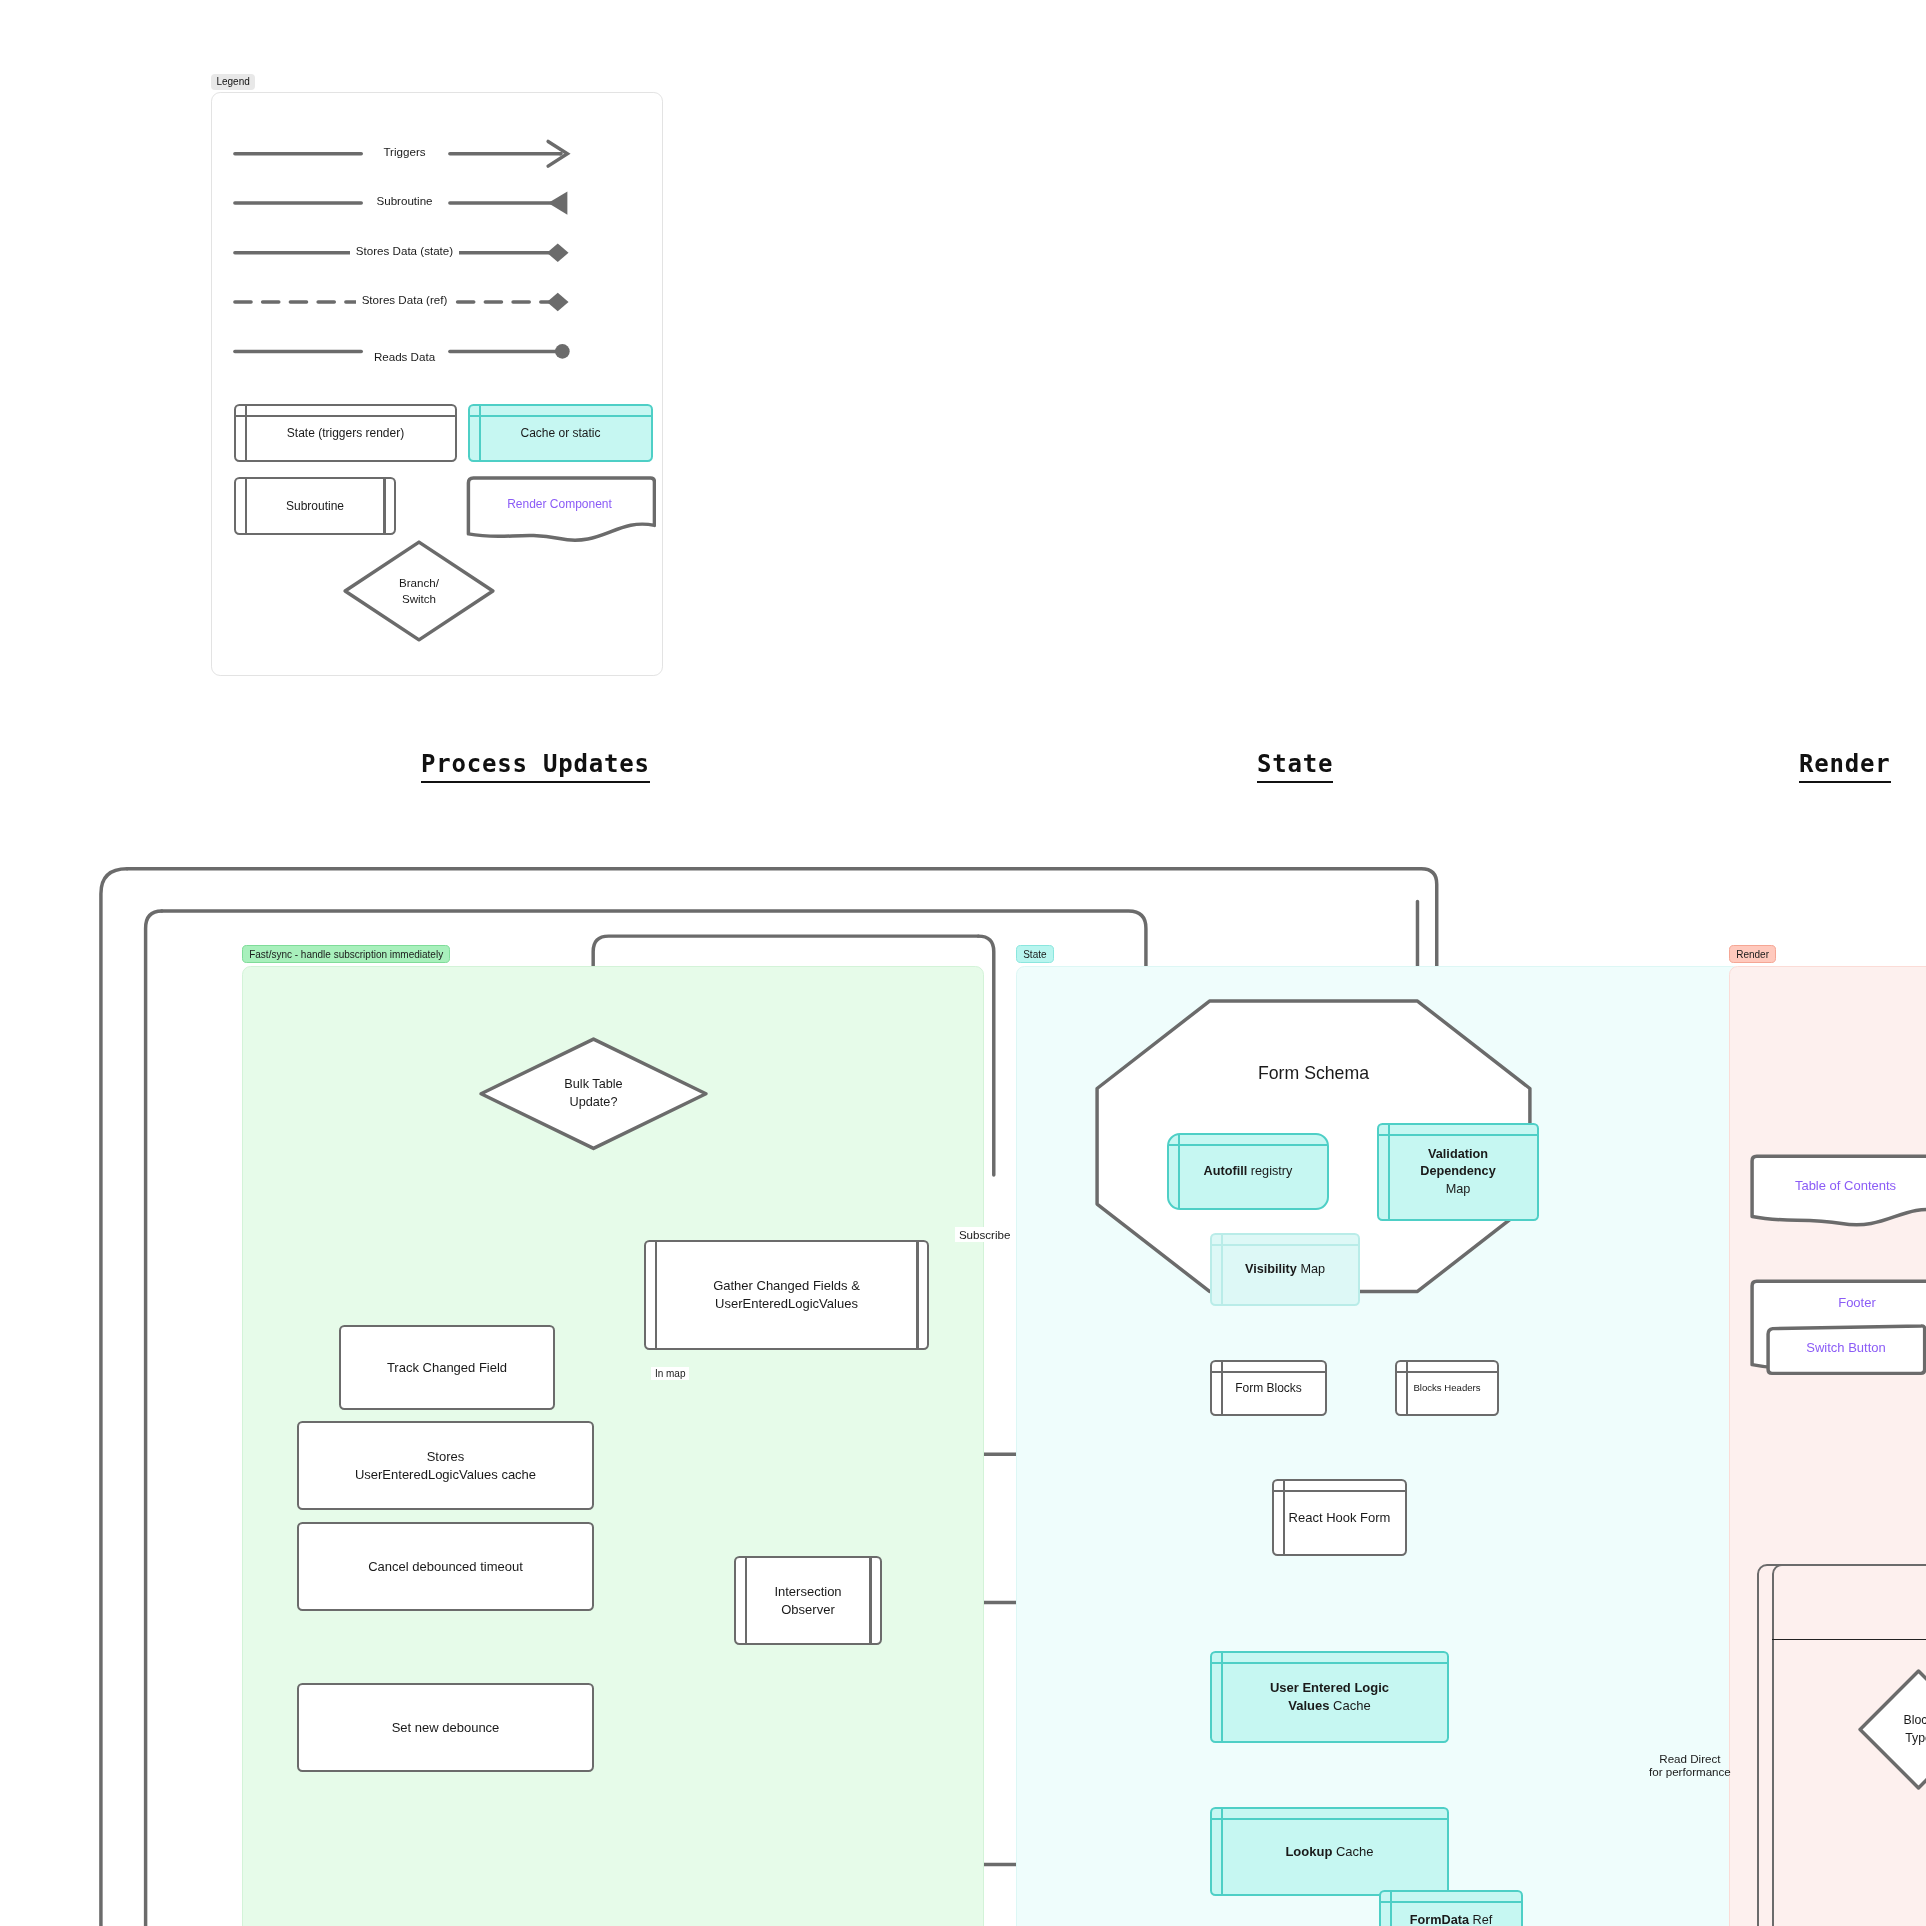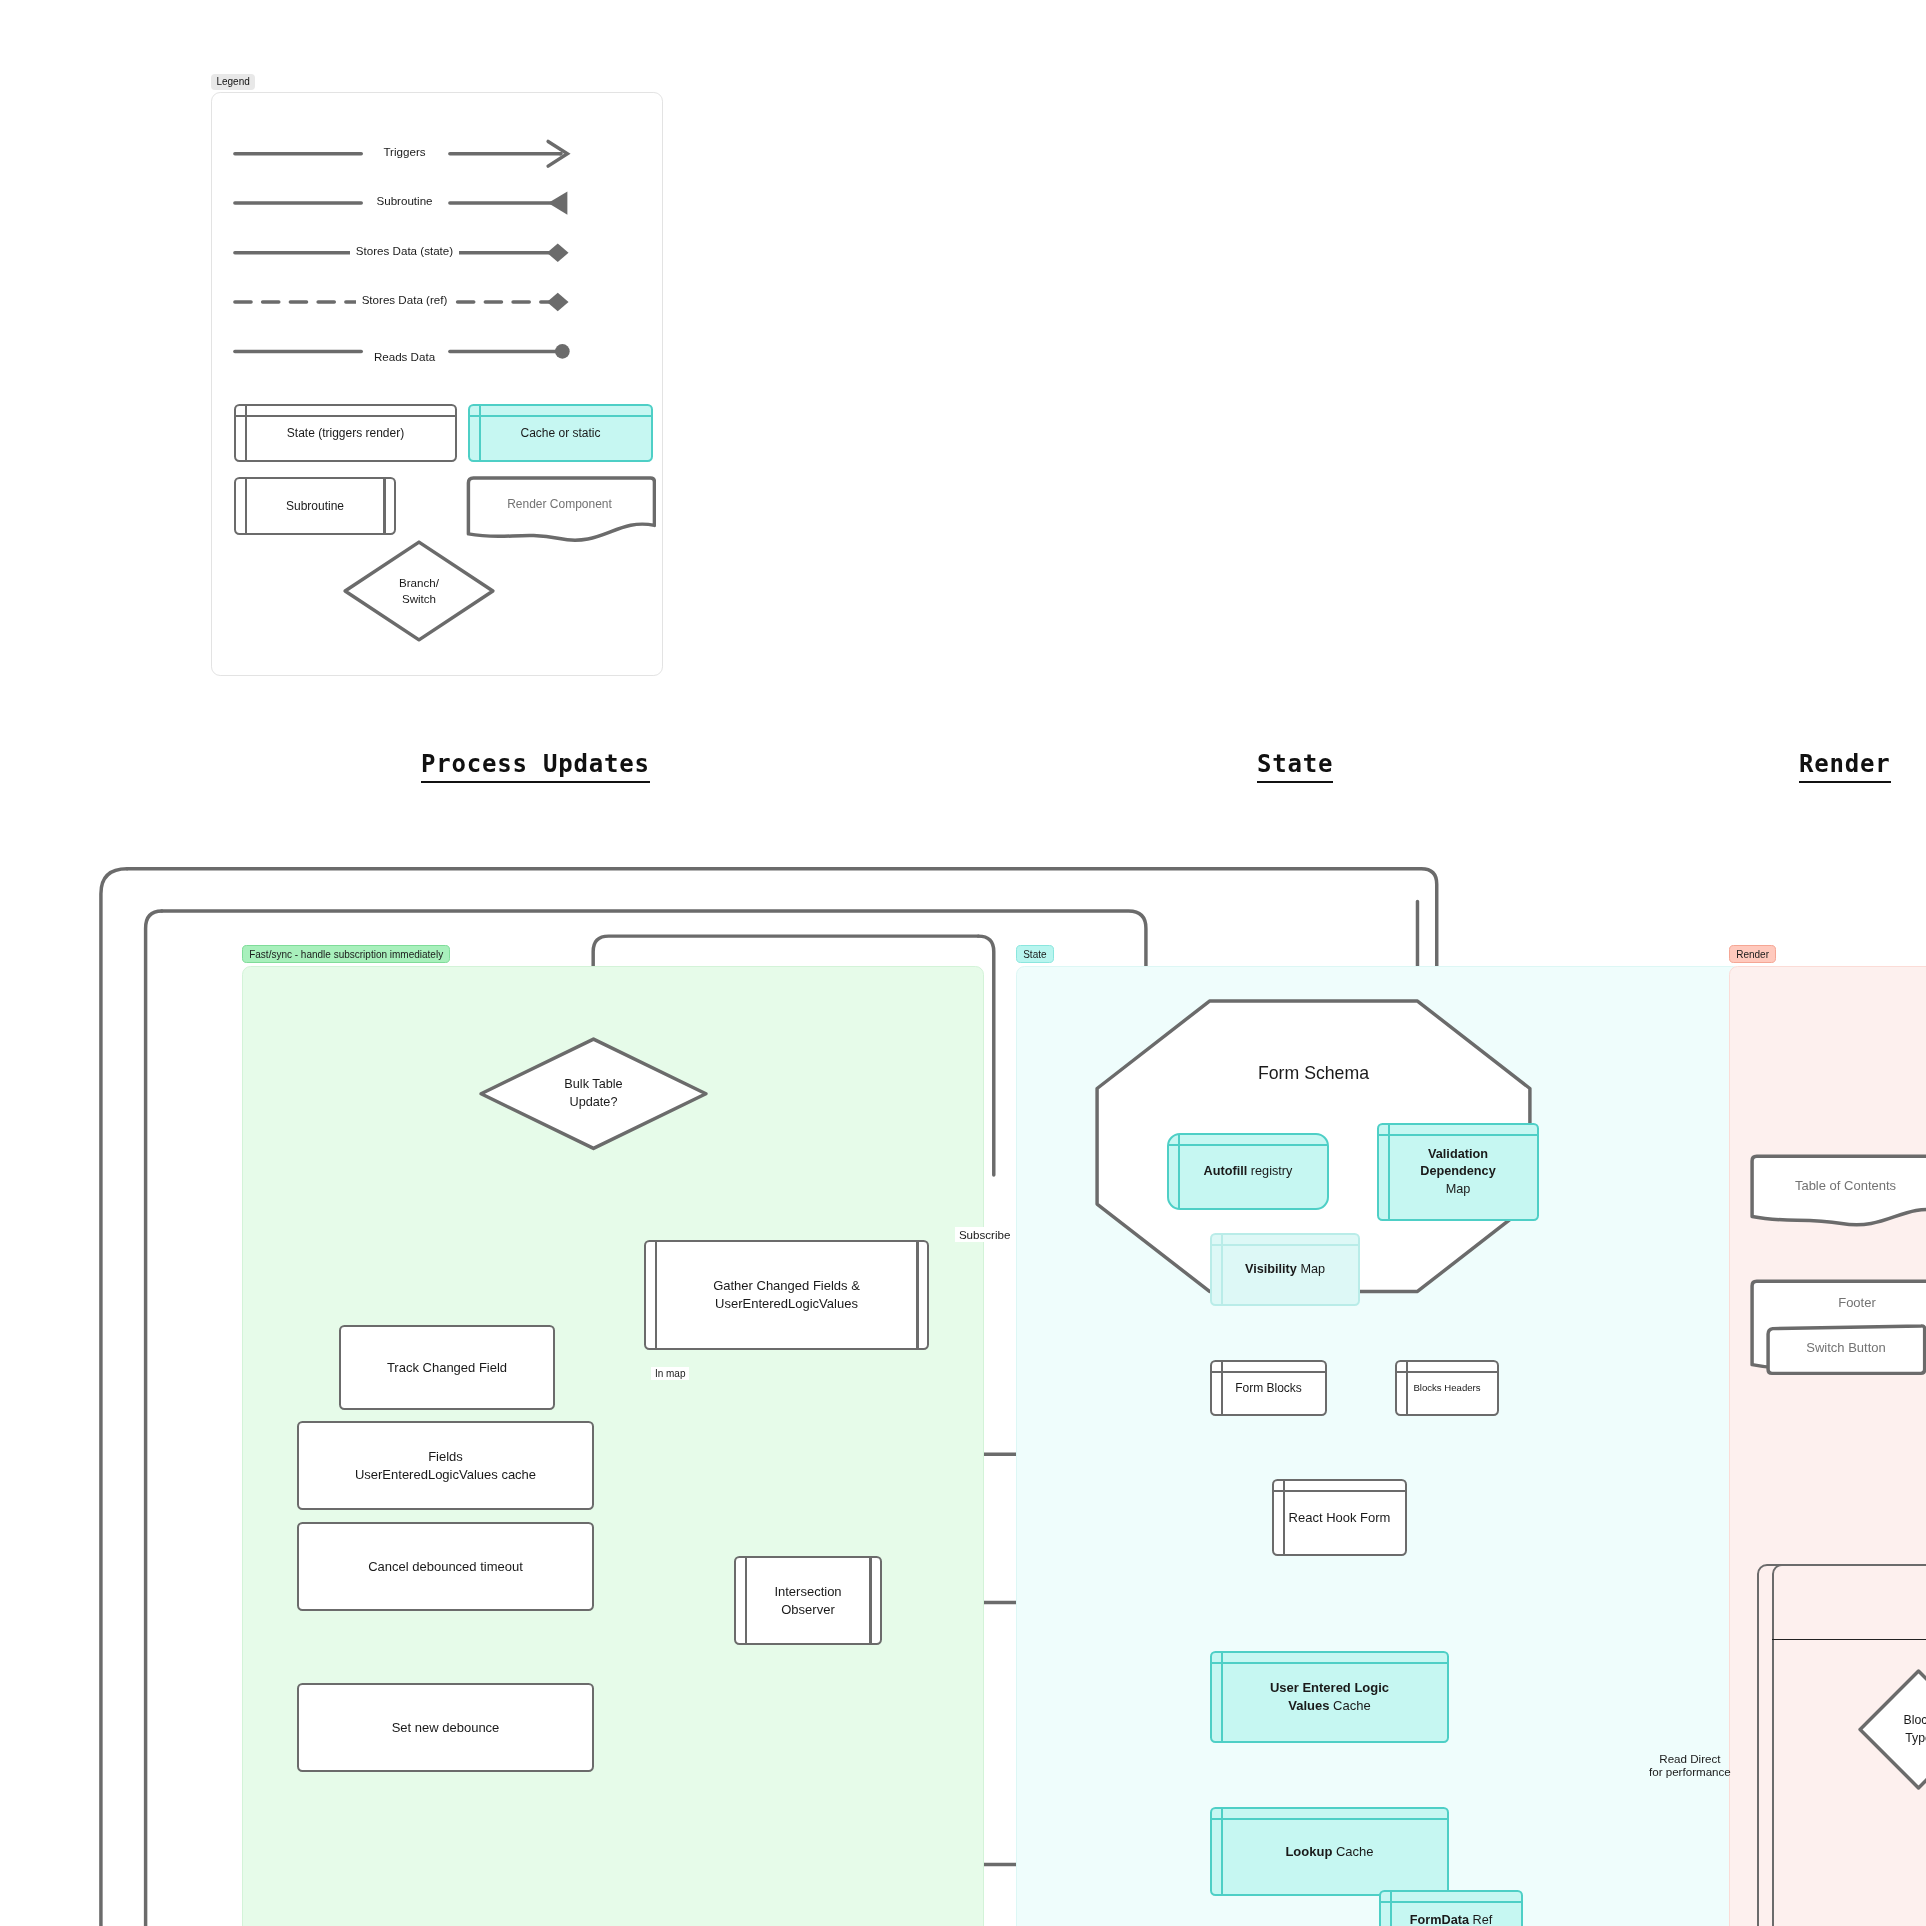--- a/index.html
+++ b/index.html
@@ -29,21 +29,21 @@
   .nlabel{position:relative;z-index:2;padding:0 9.2px;}
 
   
   .diamond{position:absolute;display:flex;align-items:center;justify-content:center;}
   .diamond .dsvg{position:absolute;inset:0;}
   .diamond .dtxt{position:relative;z-index:2;text-align:center;color:#1a1a1a;line-height:1.4;}
 
   
   .rcomp{position:absolute;}
   .rcomp .rsvg{position:absolute;inset:0;}
-  .rcomp .rtxt{position:absolute;left:0;right:0;text-align:center;color:#737373;z-index:2;}
+  .rcomp .rtxt{position:absolute;left:0;right:0;text-align:center;color:#8b5cf6;z-index:2;}
 
   
   .octa{position:absolute;}
   .octa .osvg{position:absolute;inset:0;}
 
   
   .panel{position:absolute;box-sizing:border-box;border-radius:8.5px;}
   .panel-tag{position:absolute;font-size:10px;padding:2.7px 6.2px;border-radius:4.6px;
              color:#1a1a1a;white-space:nowrap;box-sizing:border-box;}
   .grp-green{background:#e6fbe9;border:1.2px solid #d3f3d8;}
@@ -273,21 +273,21 @@
   <div class="node subr" style="left:644px;top:1240px;width:285px;height:110px;font-size:13px;">
     <span class="nlabel" style="white-space:pre-line;">Gather Changed Fields &amp;
 UserEnteredLogicValues</span>
   </div>
 
   <div class="node plain" style="left:339px;top:1325px;width:216px;height:85px;font-size:13px;">
     <span class="nlabel">Track Changed Field</span>
   </div>
 
   <div class="node plain" style="left:297px;top:1421px;width:297px;height:89px;font-size:13px;">
-    <span class="nlabel" style="white-space:pre-line;">Fields
+    <span class="nlabel" style="white-space:pre-line;">Stores
 UserEnteredLogicValues cache</span>
   </div>
 
   <div class="node plain" style="left:297px;top:1522px;width:297px;height:89px;font-size:13px;">
     <span class="nlabel">Cancel debounced timeout</span>
   </div>
 
   <div class="node plain" style="left:297px;top:1683px;width:297px;height:89px;font-size:13px;">
     <span class="nlabel">Set new debounce</span>
   </div>

